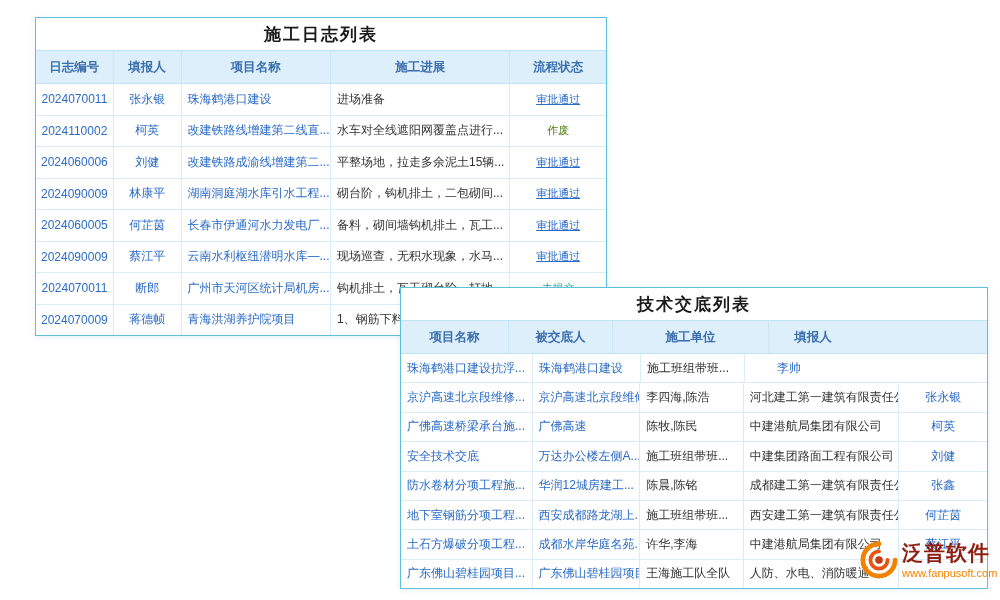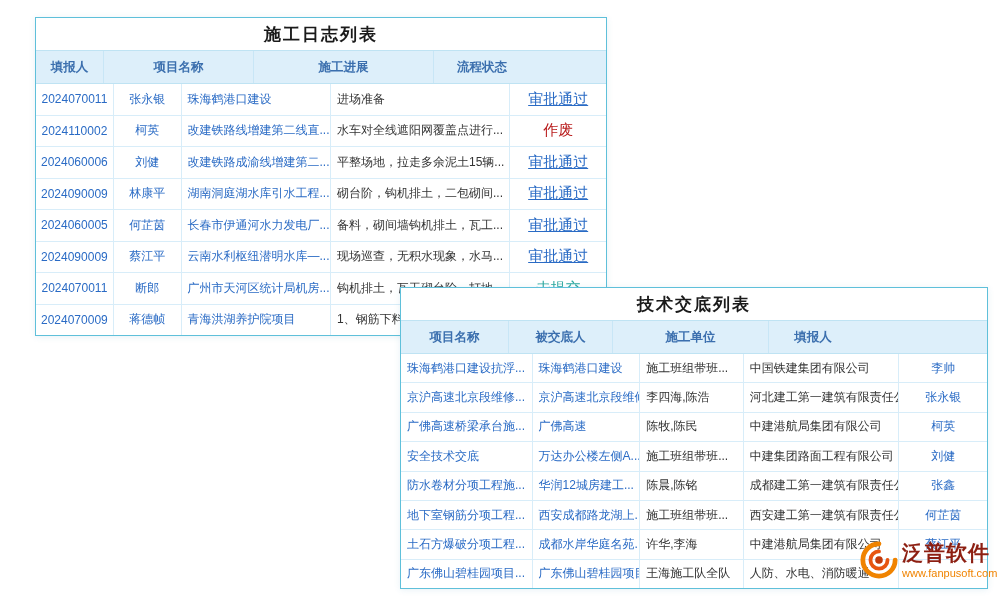--- a/index.html
+++ b/index.html
@@ -31,40 +31,41 @@
   .blue { color:#2a6bc5; }
   .link { color:#2a6bc5; }
 
   
   .lg-c1 { width:78px; } .lg-c2 { width:68px; } .lg-c3 { width:150px; }
   .lg-c4 { width:180px; } .lg-c5 { width:96px; }
   
   .ds-c1 { width:132px; } .ds-c2 { width:108px; } .ds-c3 { width:104px; }
   .ds-c4 { width:156px; } .ds-c5 { width:88px; }
 
-  .status { font-size:15px; }
+  .status { font-size:11px; }
   .status.approved { color:#2a6bc5; text-decoration:underline; }
-  .status.voided   { color:#b91c1c; }
+  .status.voided   { color:#4d7c0f; }
   .status.pending  { color:#2ba8a0; text-decoration:underline; }
 
   .logo { position:absolute; left:860px; top:541px; z-index:5; display:flex;
     align-items:center; gap:4px; background:transparent; cursor:pointer; }
   .logo-icon { width:38px; height:38px; flex:0 0 38px; }
   .logo-text-wrap { display:flex; flex-direction:column; line-height:1.1; }
   .logo-name { font-size:21px; font-weight:bold; color:#8d1f12; letter-spacing:1px; }
   .logo-url { font-size:11px; color:#f08300; margin-top:2px; }
 </style>
 </head>
 <body>
 
 <div class="page">
 
   <section class="panel panel-log">
     <div class="panel-title">施工日志列表</div>
     <div class="thead">
+      <div class="th lg-c1">日志编号</div>
       <div class="th lg-c2">填报人</div>
       <div class="th lg-c3">项目名称</div>
       <div class="th lg-c4">施工进展</div>
       <div class="th lg-c5">流程状态</div>
     </div>
     <div class="tbody">
 
         <div class="trow">
           <div class="td center blue lg-c1">2024070011</div>
           <div class="td center blue lg-c2">张永银</div>
@@ -138,21 +139,20 @@
       <div class="th ds-c3">被交底人</div>
       <div class="th ds-c4">施工单位</div>
       <div class="th ds-c5">填报人</div>
     </div>
     <div class="tbody">
 
         <div class="trow">
           <div class="td link ds-c1">珠海鹤港口建设抗浮...</div>
           <div class="td link ds-c2">珠海鹤港口建设</div>
           <div class="td ds-c3">施工班组带班...</div>
-          <div class="td ds-c4">中国铁建集团有限公司</div>
           <div class="td center blue ds-c5">李帅</div>
         </div>
 
         <div class="trow">
           <div class="td link ds-c1">京沪高速北京段维修...</div>
           <div class="td link ds-c2">京沪高速北京段维修</div>
           <div class="td ds-c3">李四海,陈浩</div>
           <div class="td ds-c4">河北建工第一建筑有限责任公司</div>
           <div class="td center blue ds-c5">张永银</div>
         </div>

